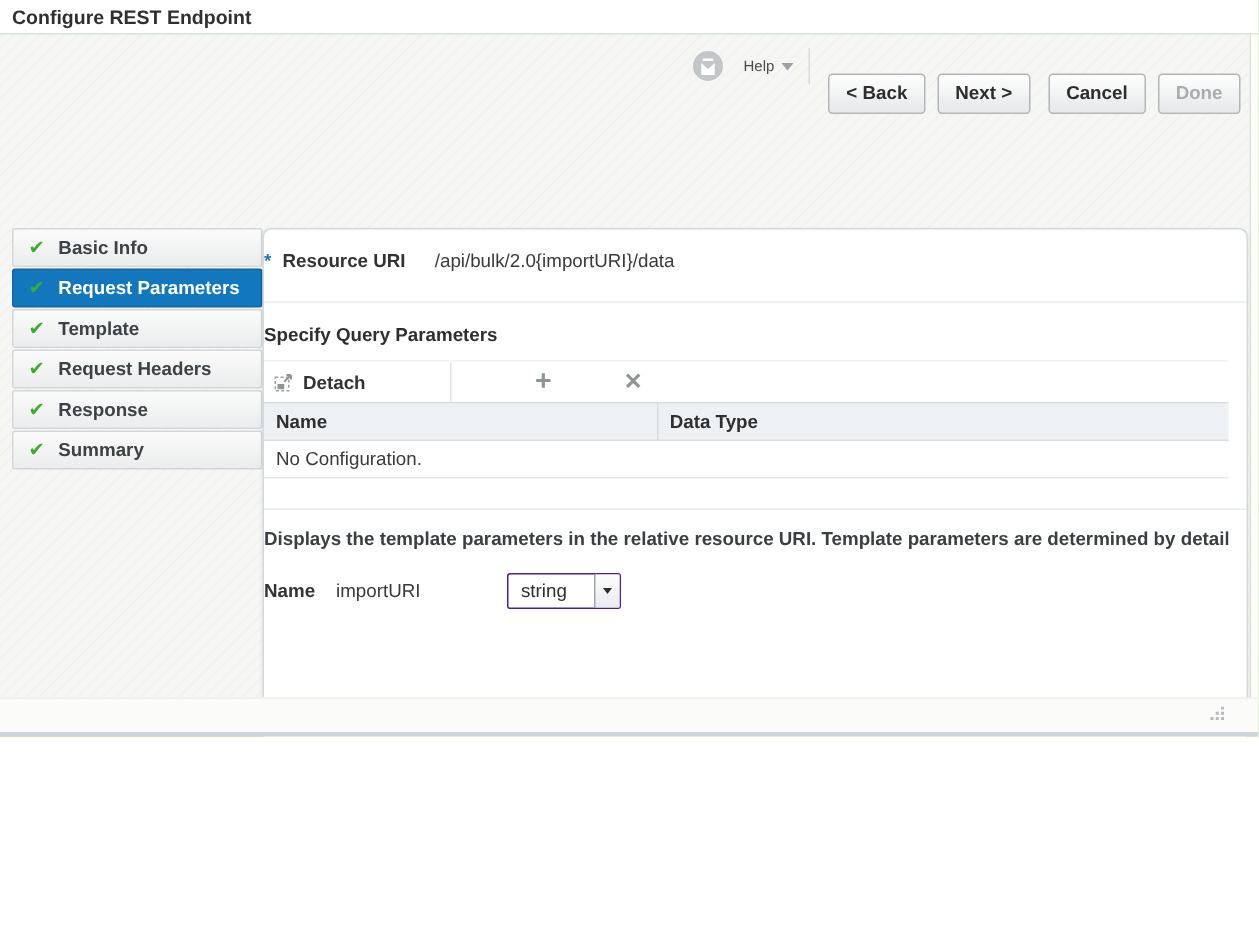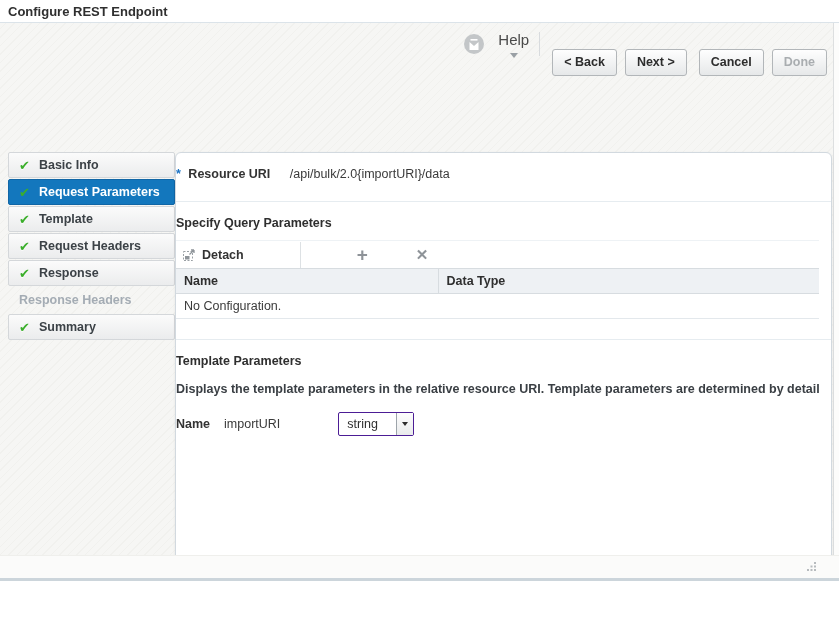--- a/index.html
+++ b/index.html
@@ -1,37 +1,37 @@
 <!DOCTYPE html>
 <html><head>
 <meta charset="utf-8">
 <style>
   * { margin:0; padding:0; box-sizing:border-box; }
   html,body { width:839px; height:630px; }
   body { font-family:"Liberation Sans","DejaVu Sans",sans-serif; color:#333; }
 
-  .screen { position:relative; width:839px; height:581px; overflow:hidden; background:#84cc16; }
+  .screen { position:relative; width:839px; height:491px; overflow:hidden; background:#84cc16; }
 
   
   .titlebar { position:absolute; top:0; left:0; right:0; height:23px; background:#fff;
               border-bottom:1px solid #dbe3e9; padding:4px 0 0 8px;
               font-size:13px; font-weight:bold; color:#2f2f2f; }
 
   
   .canvas { position:absolute; top:23px; left:0; right:0; bottom:0;
             background:repeating-linear-gradient(315deg,#f6f6f4 0 5px,#f1f1ee 5px 6px); }
 
   .right-gutter { position:absolute; top:0; bottom:0; right:0; width:6px;
                   background:#fcfcfb; border-left:1px solid #dddfe0; }
 
   
   .toolbar { position:absolute; top:7px; right:12px; height:28px;
              display:flex; align-items:center; }
   .tb-circle { width:20px; height:20px; margin-right:14px; display:inline-block; }
-  .help { display:flex; align-items:center; gap:5px; font-size:15px; color:#4a4a4a; cursor:pointer;flex-direction:column; }
+  .help { display:flex; align-items:center; gap:5px; font-size:10px; color:#4a4a4a; cursor:pointer; }
   .caret { width:0; height:0; border-left:4px solid transparent; border-right:4px solid transparent;
            border-top:5px solid #9aa0a5; display:inline-block; }
   .vsep { width:1px; height:24px; background:#d8dbde; margin:0 12px 0 10px; }
   .btn { font-family:inherit; font-size:12.5px; font-weight:bold; color:#2d2d2d;
          background:linear-gradient(#fefefe,#e6e8e9); border:1px solid #b2b6b9;
          border-radius:3px; height:27px; padding:0 11px; cursor:pointer;margin-top:36px; }
   .btn + .btn { margin-left:8px; }
   .btn.done-disabled { color:#a9adb0; }
   .grp-gap { width:12px; }
 
@@ -158,23 +158,20 @@
         <span>Template</span>
       </div>
       <div class="step">
         <span class="chk">✔</span>
         <span>Request Headers</span>
       </div>
       <div class="step">
         <span class="chk">✔</span>
         <span>Response</span>
       </div>
-      <div class="step disabled">
-        <span>Response Headers</span>
-      </div>
       <div class="step">
         <span class="chk">✔</span>
         <span>Summary</span>
       </div>
     </div>
 
     <div class="panel">
       <div class="panel-inner">
 
         <div class="uri-row">
@@ -210,21 +207,20 @@
           </thead>
           <tbody>
             <tr>
               <td colspan="2">No Configuration.</td>
             </tr>
           </tbody>
         </table>
 
         <hr class="hdiv" style="margin-top:20px;">
 
-        <div class="section-title">Template Parameters</div>
 
         <div class="desc">Displays the template parameters in the relative resource URI. Template parameters are determined by details you specified on</div>
 
         <div class="name-row">
           <span class="name-label">Name</span>
           <span class="name-value">importURI</span>
           <span class="combo">
             <span class="combo-value">string</span>
             <span class="combo-btn">
               <span class="combo-caret"></span>

